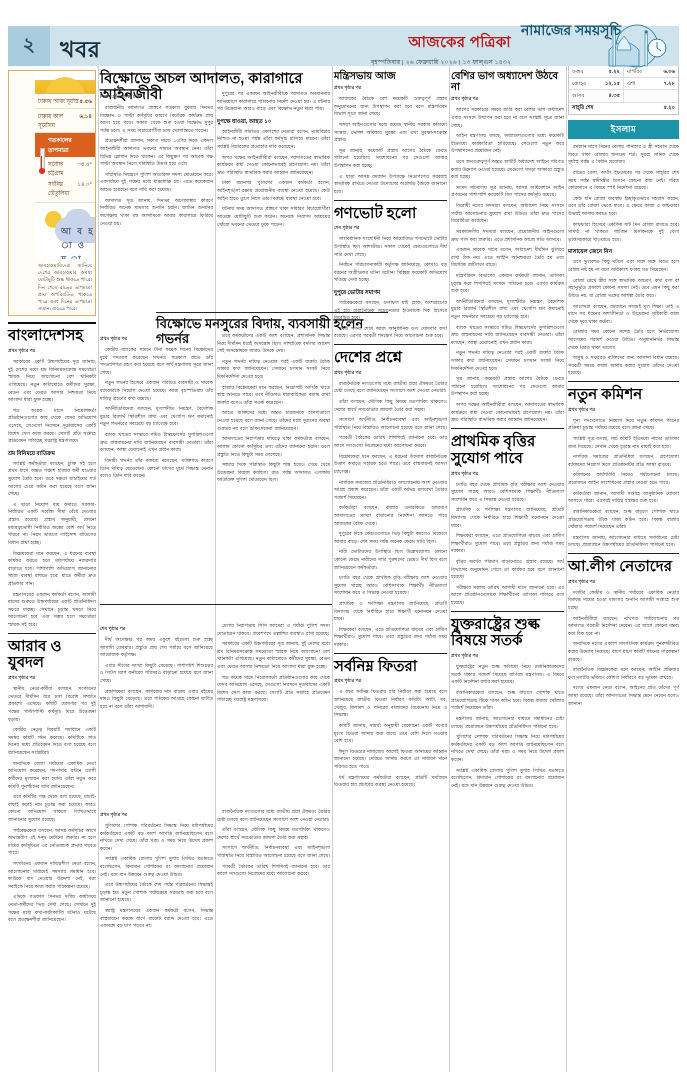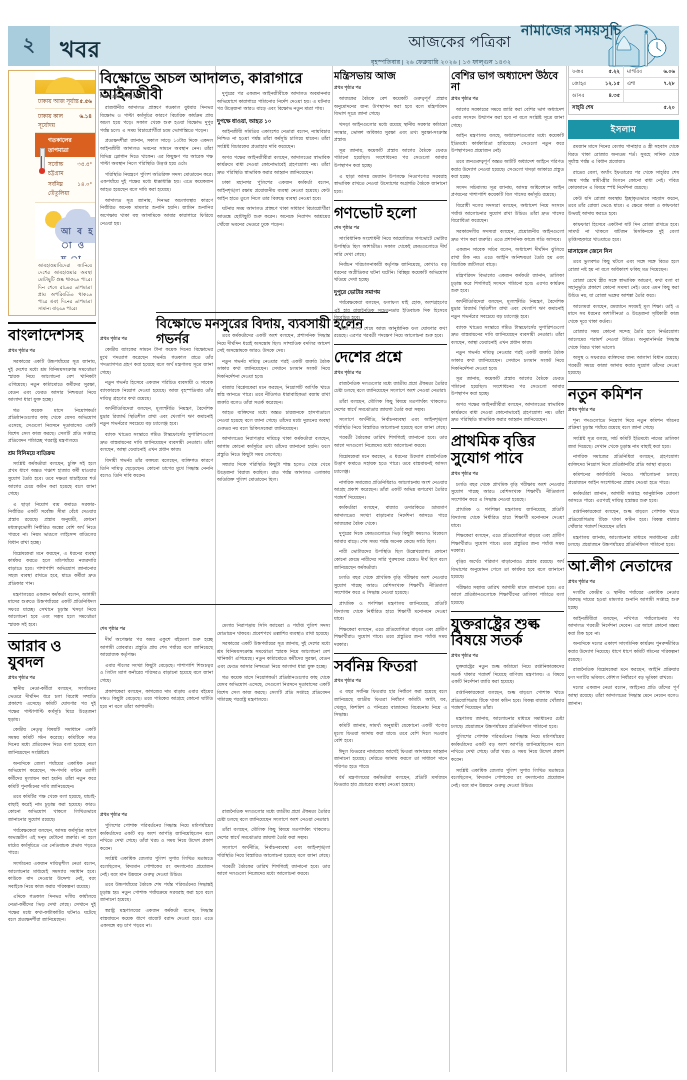--- a/index.html
+++ b/index.html
@@ -10,21 +10,21 @@
   }
   .page{position:relative;width:687px;height:1080px;background:#fff;padding:0;box-sizing:border-box;}
 
   
   .masthead{position:absolute;left:8px;top:26px;width:671px;height:40px;background:#cfe3ec;}
   .mast-num{position:absolute;left:0;top:0;width:42px;height:40px;background:#a9cddd;
             display:flex;align-items:center;justify-content:center;
             font-size:19px;color:#2d4f63;font-weight:bold;}
   .mast-section{position:absolute;left:52px;top:6px;font-size:22px;font-weight:bold;color:#14313f;letter-spacing:.5px;}
   .mast-brand{position:absolute;right:168px;top:4px;text-align:right;}
-  .mast-brand .bt{font-size:15px;font-weight:normal;color:#0f172a;letter-spacing:.3px;}
+  .mast-brand .bt{font-size:15px;font-weight:bold;color:#b91c1c;letter-spacing:.3px;}
   .mast-brand .bd{font-size:6px;color:#2b4b5c;margin-top:2px;letter-spacing:.2px;}
   .mast-logo{position:absolute;right:4px;top:-4px;width:158px;height:48px;overflow:hidden;}
   .mast-logo .lbl{position:absolute;left:4px;top:0;font-size:14px;font-weight:bold;color:#17556e;line-height:1.15;}
 
   
   .col{position:absolute;top:70px;box-sizing:border-box;}
   .c0{left:8px;width:88px;}
   .c1{left:100px;width:113px;}
   .c2{left:217px;width:113px;}
   .c3{left:334px;width:113px;}

